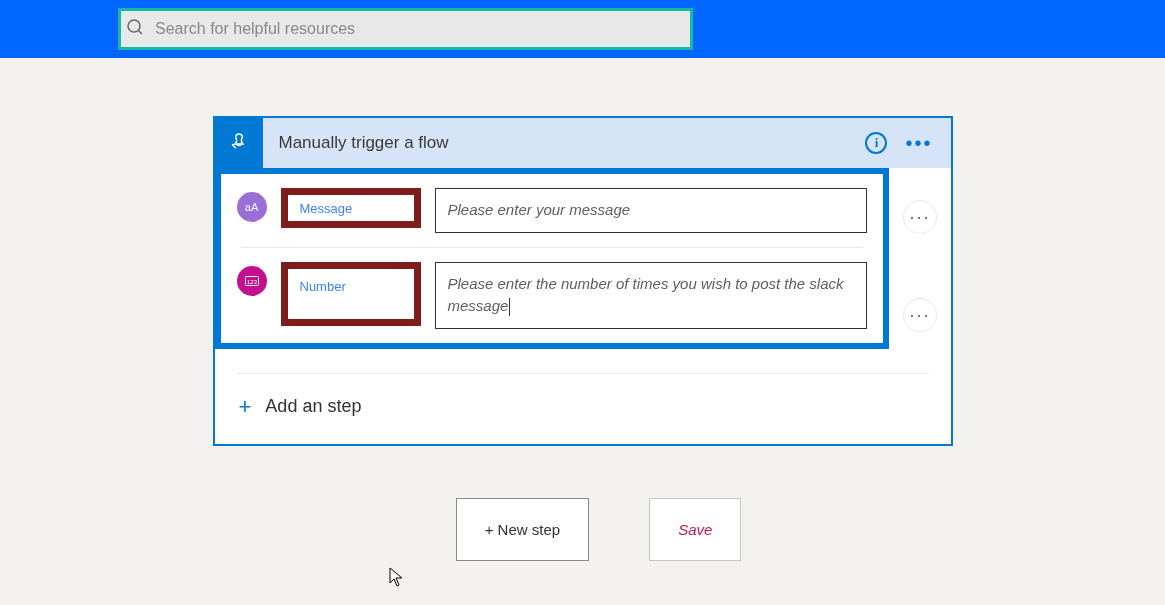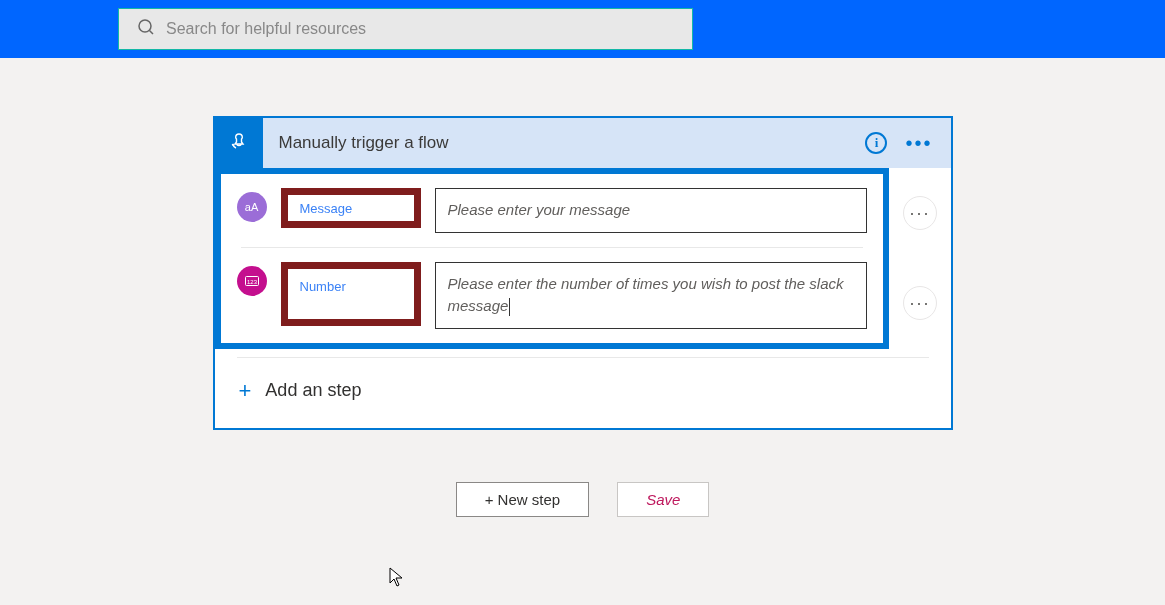--- a/index.html
+++ b/index.html
@@ -14,24 +14,24 @@
       background: #0066ff;
       height: 58px;
       display: flex;
       align-items: center;
       padding-left: 118px;
     }
     .search-box {
       width: 575px;
       height: 42px;
       background: #e8e8e8;
-      border: 1px solid #14b8a6;
-      display: flex;
-      align-items: center;
-      padding: 0 17px;
+      border: 3px solid #14b8a6;
+      display: flex;
+      align-items: center;
+      padding: 0 4px;
       gap: 10px;
     }
     .search-input {
       flex: 1;
       border: none;
       background: transparent;
       outline: none;
       font-size: 16px;
       color: #888;
     }
@@ -91,21 +91,21 @@
     }
     .dots-icon {
       color: #0078d4;
       font-size: 20px;
       letter-spacing: 2px;
       line-height: 1;
     }
 
     .inputs-highlight {
       border: 6px solid #0078d4;
-      margin: 0 0 0 0;
+      margin: 0 0 16px 0;
     }
 
     .input-row {
       display: flex;
       align-items: flex-start;
       padding: 14px 16px;
       gap: 14px;
       position: relative;
     }
     .row-divider {
@@ -177,24 +177,25 @@
 
     .footer-actions {
       display: flex;
       justify-content: center;
       gap: 28px;
       margin-top: 52px;
     }
     .btn {
       border: 1px solid #8a8886;
       background: #fff;
-      padding: 8px 28px;
+      padding: 22px 28px;
       font-size: 15px;
       color: #323130;
       cursor: pointer;
+      margin-left: 32px;
     }
     .btn.disabled { color: #be185d; border-color: #c8c6c4; font-style: italic; }
 
     .cursor {
       border-left: 1px solid #333;
       height: 18px;
       display: inline-block;
       vertical-align: middle;
       margin-left: 1px;
       animation: blink 1s step-end infinite;

